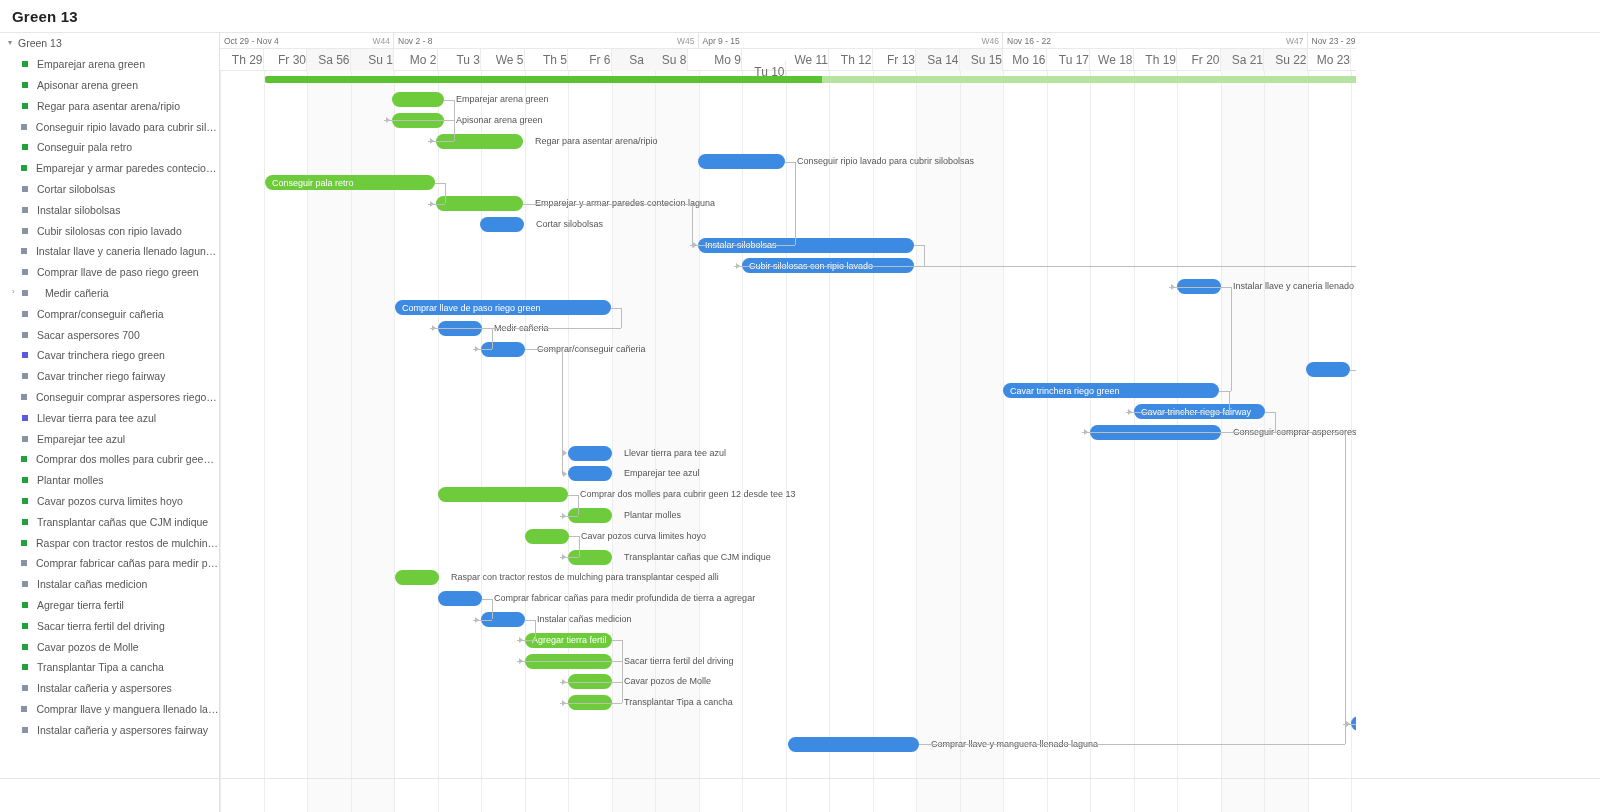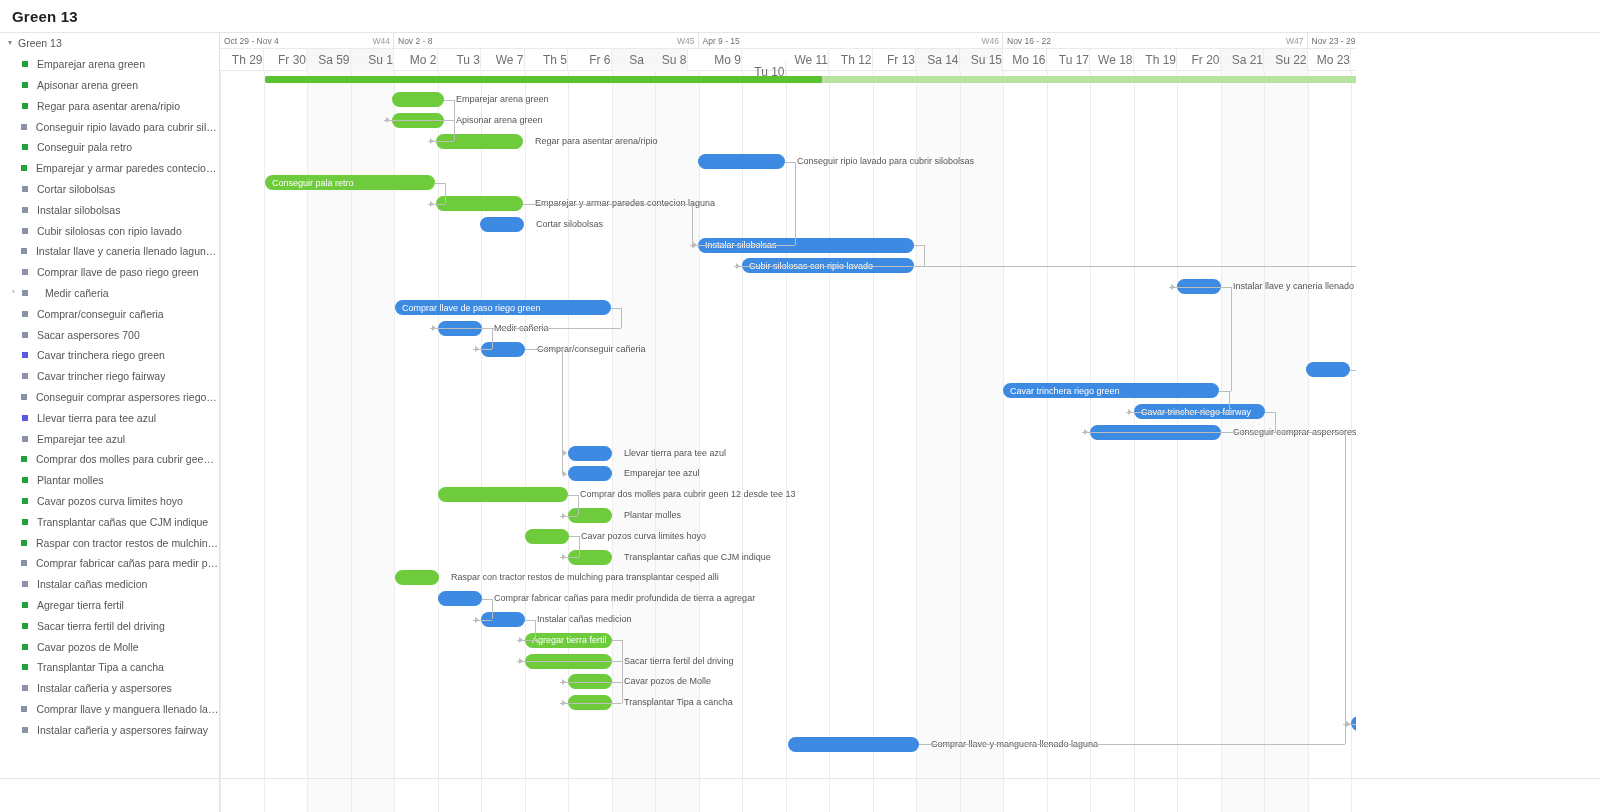--- a/index.html
+++ b/index.html
@@ -316,25 +316,25 @@
       <div class="week-band" id="week-band">
           <div class="week-cell" style="left: 0px; width: 174px;"><span>Oct 29 - Nov 4</span><span class="week-num">W44</span></div>
           <div class="week-cell" style="left: 174px; width: 304.5px;"><span>Nov 2 - 8</span><span class="week-num">W45</span></div>
           <div class="week-cell" style="left: 478.5px; width: 304.5px;"><span>Apr 9 - 15</span><span class="week-num">W46</span></div>
           <div class="week-cell" style="left: 783px; width: 304.5px;"><span>Nov 16 - 22</span><span class="week-num">W47</span></div>
           <div class="week-cell" style="left: 1087.5px; width: 304.5px;"><span>Nov 23 - 29</span><span class="week-num">W48</span></div>
         </div>
       <div class="day-band" id="day-band">
           <div class="day-cell" style="left: 0px; width: 43.5px;">Th  29</div>
           <div class="day-cell" style="left: 43.5px; width: 43.5px;">Fr  30</div>
-          <div class="day-cell weekend" style="left: 87px; width: 43.5px;">Sa  59</div>
+          <div class="day-cell weekend" style="left: 87px; width: 43.5px;">Sa  56</div>
           <div class="day-cell weekend" style="left: 130.5px; width: 43.5px;">Su  1</div>
           <div class="day-cell" style="left: 174px; width: 43.5px;">Mo  2</div>
           <div class="day-cell" style="left: 217.5px; width: 43.5px;">Tu  3</div>
-          <div class="day-cell" style="left: 261px; width: 43.5px;">We  7</div>
+          <div class="day-cell" style="left: 261px; width: 43.5px;">We  5</div>
           <div class="day-cell" style="left: 304.5px; width: 43.5px;">Th  5</div>
           <div class="day-cell" style="left: 348px; width: 43.5px;">Fr  6</div>
           <div class="day-cell weekend" style="left: 391.5px; width: 43.5px;">Sa  7</div>
           <div class="day-cell weekend" style="left: 424px; width: 43.5px;">Su  8</div>
           <div class="day-cell" style="left: 478.5px; width: 43.5px;">Mo  9</div>
           <div class="day-cell" style="left: 522px; width: 43.5px; margin-top: 12px;">Tu  10</div>
           <div class="day-cell" style="left: 565.5px; width: 43.5px;">We  11</div>
           <div class="day-cell" style="left: 609px; width: 43.5px;">Th  12</div>
           <div class="day-cell" style="left: 652.5px; width: 43.5px;">Fr  13</div>
           <div class="day-cell weekend" style="left: 696px; width: 43.5px;">Sa  14</div>

